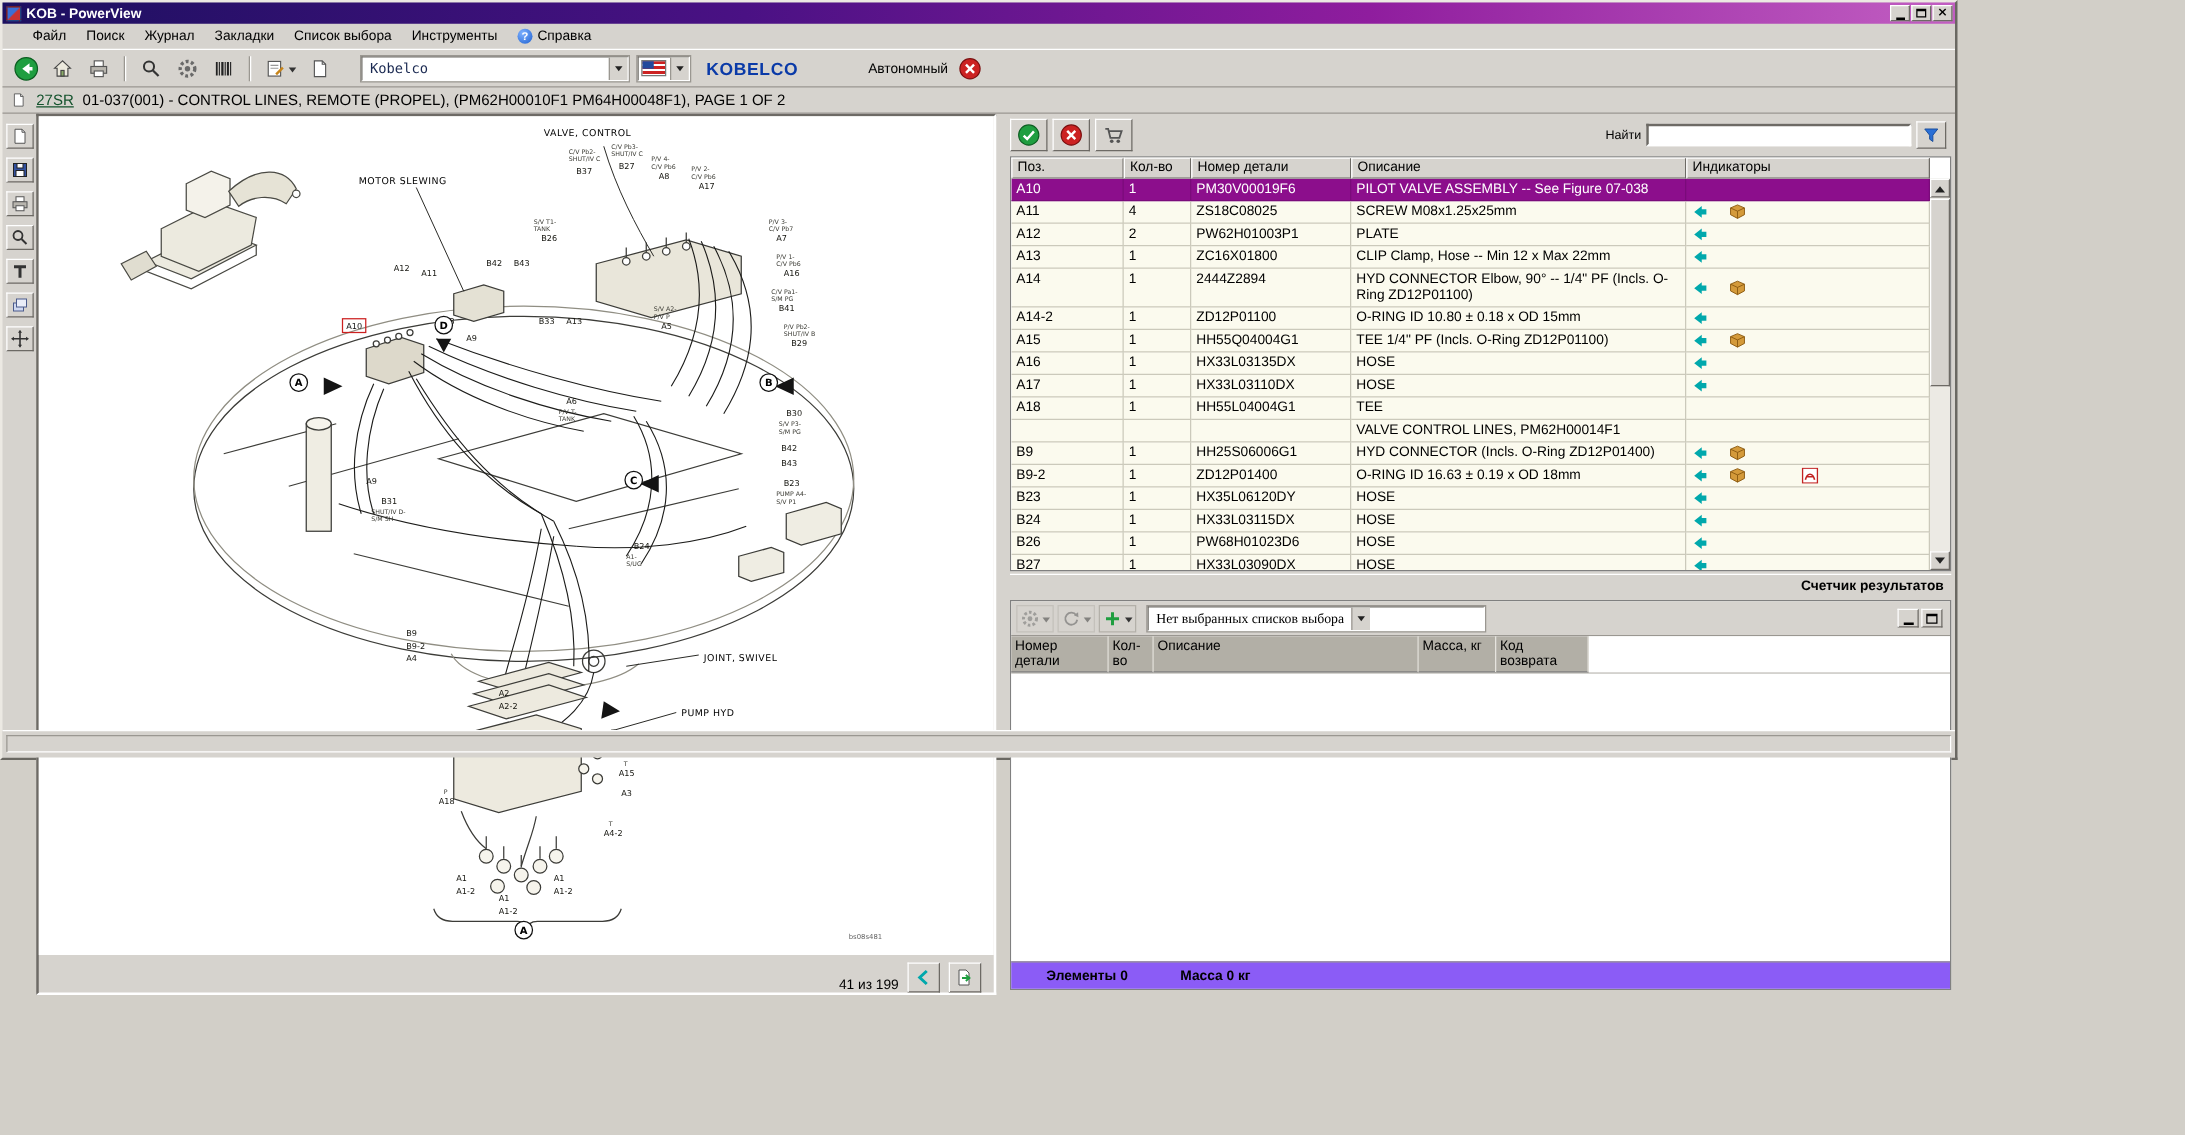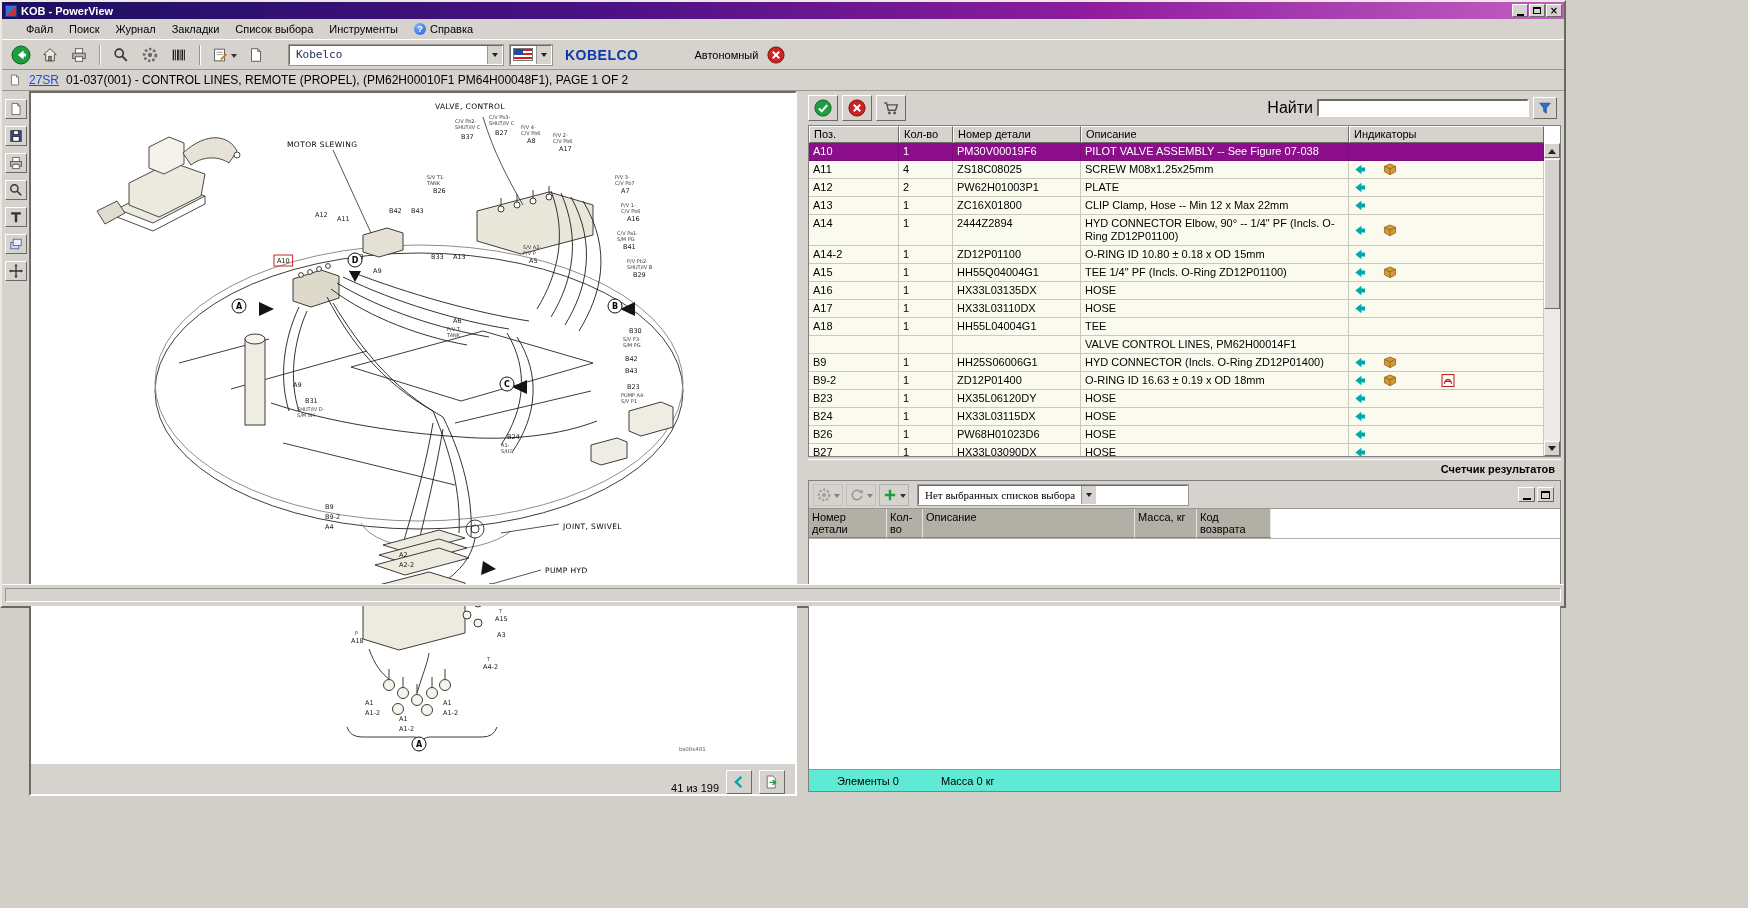--- a/index.html
+++ b/index.html
@@ -34,36 +34,36 @@
   .dd-tri{width:0;height:0;border:3px solid transparent;border-top:4px solid #222;margin-top:3px}
   .flagbox{width:42px;justify-content:space-between;margin-left:4px}
   .flag{position:relative;width:20px;height:13px;margin-left:2px;border:1px solid #777;
     background:repeating-linear-gradient(180deg,#c22 0,#c22 2px,#fff 2px,#fff 4px)}
   .flag::before{content:"";position:absolute;left:0;top:0;width:9px;height:6px;background:#23499c}
   .logo{font-size:14px;font-weight:bold;color:#0a3aa8;letter-spacing:.5px;margin-left:10px}
   .mode-label{font-size:11px;margin-left:26px}
   .mode-x{margin-left:6px;display:flex}
   
   .breadcrumb{height:21px;display:flex;align-items:center;gap:7px;padding:0 6px;border-bottom:1px solid #9a9791;font-size:12px}
-  .model-link{color:#1d4ed8;text-decoration:underline}
+  .model-link{color:#14532d;text-decoration:underline}
   .bc-title{color:#000;white-space:nowrap}
   
   .main{position:absolute;left:0;top:89px;width:1562px;height:705px;display:flex}
   .toolstrip{width:27px;display:flex;flex-direction:column;align-items:center;gap:7px;padding-top:8px}
   .tsbtn{width:22px;height:20px;background:#d6d3ce;border:1px solid;border-color:#fff #6d6a65 #6d6a65 #fff;display:flex;align-items:center;justify-content:center;padding:0}
   .diagram-panel{width:768px;border:2px solid;border-color:#6d6a65 #fff #fff #6d6a65;background:#d6d3ce;display:flex;flex-direction:column}
   .drawing{flex:1;background:#fff;overflow:hidden}
   .page-nav{height:30px;display:flex;align-items:flex-end;justify-content:flex-end;gap:7px;padding:0 10px;font-size:11px}
   .nav-btn{width:26px;height:24px;background:#d6d3ce;border:1px solid;border-color:#fff #6d6a65 #6d6a65 #fff;display:flex;align-items:center;justify-content:center;padding:0}
   .splitter{width:6px}
   
   .right-panel{flex:1;display:flex;flex-direction:column;min-width:0}
   .parts-topbar{height:34px;display:flex;align-items:center;gap:4px;padding:0 5px}
   .pt-btn{width:30px;height:26px;background:#d6d3ce;border:1px solid;border-color:#fff #6d6a65 #6d6a65 #fff;display:flex;align-items:center;justify-content:center;padding:0}
-  .find-label{margin-left:auto;font-size:16px}
+  .find-label{margin-left:auto;font-size:10px}
   .find-input{width:212px;height:18px;border:2px solid;border-color:#6d6a65 #fff #fff #6d6a65;background:#fff;font-size:11px;padding:0 3px}
   .filter-btn{width:24px;height:22px;background:#d6d3ce;border:1px solid;border-color:#fff #6d6a65 #6d6a65 #fff;display:flex;align-items:center;justify-content:center;padding:0;margin-right:2px}
   .parts-table{position:relative;height:332px;margin:0 3px 0 5px;border:1px solid #808080;background:#fff;overflow:hidden}
   .thead{display:flex;height:17px;padding-right:16px}
   .th{background:#d6d3ce;border:1px solid;border-color:#fff #6d6a65 #6d6a65 #fff;font-size:11px;line-height:13px;padding:1px 4px;white-space:nowrap;overflow:hidden}
   .tbody{position:absolute;left:0;top:17px;right:16px;bottom:0;overflow:hidden;background:#fff}
   .tr{display:flex;background:#fbfaee}
   .tr.sel{background:#8c0e8c;color:#fff}
   .td{font-size:11px;line-height:13px;padding:2px 4px;border-right:1px solid #cbc9bb;border-bottom:1px solid #cbc9bb;overflow:hidden}
   .tr.sel .td{border-right-color:#7a0b7a;border-bottom-color:#7a0b7a}
@@ -89,21 +89,21 @@
   .sel-combo{width:270px;height:20px;margin-left:6px}
   .sel-combo .combo-val{font-family:Liberation Serif, serif;color:#000;font-size:11px}
   .mini-btns{margin-left:auto;display:flex;gap:2px;margin-right:2px}
   .mini{width:17px;height:15px;background:#d6d3ce;border:1px solid;border-color:#fff #6d6a65 #6d6a65 #fff;padding:0;position:relative}
   .mini .g-min{margin-top:9px;width:8px}
   .mini .g-max{width:9px;height:8px;margin:2px auto}
   .sel-header{display:flex;height:30px;background:#fff;border-bottom:1px solid #b3b0a9}
   .sh{background:#b2afa6;font-size:11px;line-height:12px;padding:2px 3px;border-right:1px solid #e6e4de;border-bottom:1px solid #808080;overflow:hidden}
   .sc-part{width:78px}.sc-qty{width:36px}.sc-desc{width:212px}.sc-mass{width:62px}.sc-code{width:74px}
   .sel-body{flex:1;background:#fff}
-  .sel-footer{height:22px;background:#5eead4;border-top:1px solid #9a9791;display:flex;align-items:center;padding-left:28px;font-size:11px;font-weight:normal}
+  .sel-footer{height:22px;background:#8b5cf6;border-top:1px solid #9a9791;display:flex;align-items:center;padding-left:28px;font-size:11px;font-weight:bold}
   .sel-footer span{margin-right:42px}
   
   .statusbar{position:absolute;left:0;bottom:0;width:1562px;height:22px;background:#d6d3ce;border-top:1px solid #fff}
   .status-inset{margin:3px;height:14px;border:1px solid;border-color:#9a9791 #fff #fff #9a9791}
   
   .ic20{width:20px;height:20px}.ic18{width:18px;height:18px}.ic16{width:16px;height:16px}.ic14{width:14px;height:14px}
   .ind-ic{width:14px;height:13px}
   .dl-id{font:6.5px "DejaVu Sans",sans-serif;fill:#15150f}
   .dl-sm{font:5px "DejaVu Sans",sans-serif;fill:#3a3a33}
   .dl-call{font:7.5px "DejaVu Sans",sans-serif;fill:#000;letter-spacing:.4px}

